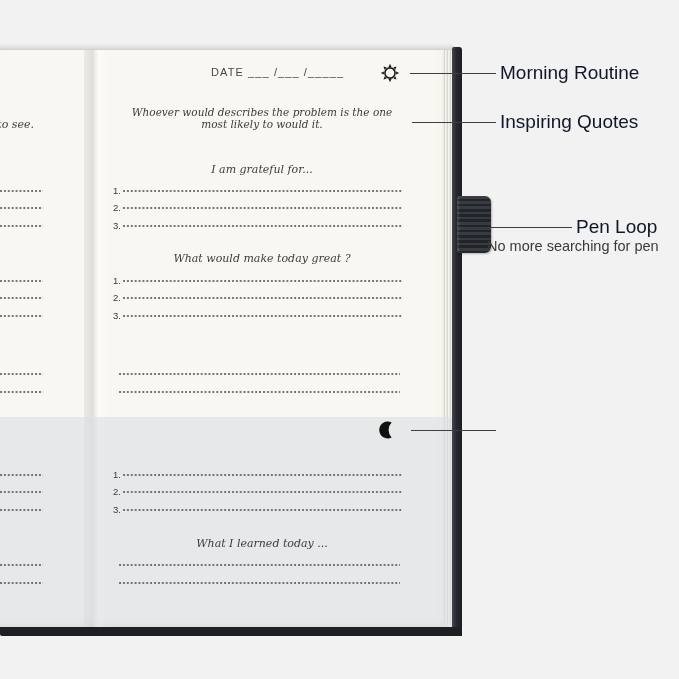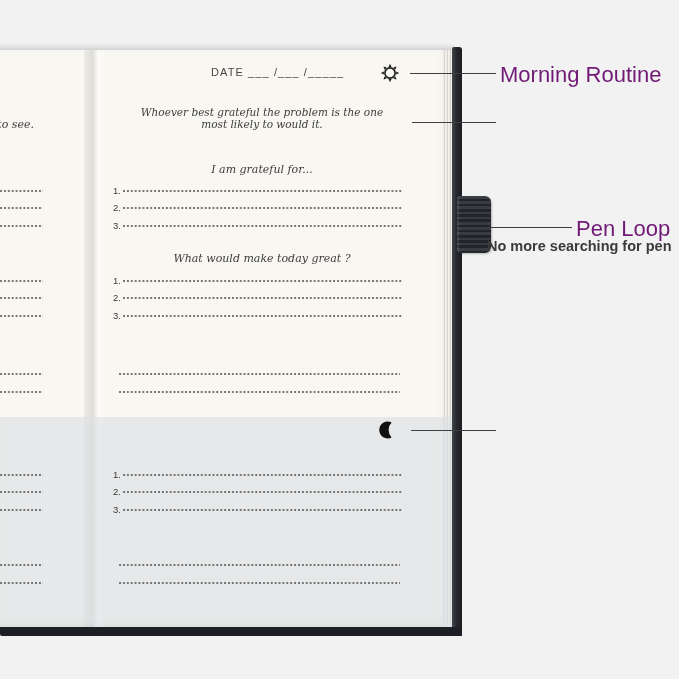--- a/index.html
+++ b/index.html
@@ -37,22 +37,22 @@
   .dots{position:absolute;height:2px;z-index:3;
     background-image:radial-gradient(circle at 1.2px 1px,#6e6e6e .85px,transparent 1.05px);
     background-size:3.9px 2px;background-repeat:repeat-x;}
   .num{position:absolute;font-size:9.5px;color:#3a3a3a;font-weight:500;z-index:3;}
   .fragment{position:absolute;left:-70px;top:118px;width:104px;text-align:right;
     white-space:nowrap;font-size:11px;z-index:3;}
   .icon{position:absolute;z-index:3;}
 
   
   .callout-line{position:absolute;height:1px;background:#3f3f42;z-index:6;}
-  .callout-label{position:absolute;font-size:22px;color:#701a75;z-index:6;white-space:nowrap;}
-  .callout-sub{position:absolute;font-size:14.5px;color:#3a3a3a;z-index:6;white-space:nowrap;font-weight:bold;}
+  .callout-label{position:absolute;font-size:19px;color:#0f172a;z-index:6;white-space:nowrap;}
+  .callout-sub{position:absolute;font-size:14.5px;color:#3a3a3a;z-index:6;white-space:nowrap;}
 </style>
 </head>
 <body>
 
 <div class="scene">
 
   <div class="top-curve"></div>
   <div class="pages-bg"></div>
   <div class="gutter"></div>
   <div class="page-edges"></div>
@@ -83,21 +83,21 @@
       <path d="M0.8 10 L3.9 8.5 L3.9 11.5 Z"></path>
       <path d="M19.2 10 L16.1 8.5 L16.1 11.5 Z"></path>
       <path d="M3.5 3.5 L6.7 4.6 L4.6 6.7 Z"></path>
       <path d="M16.5 3.5 L15.4 6.7 L13.3 4.6 Z"></path>
       <path d="M3.5 16.5 L4.6 13.3 L6.7 15.4 Z"></path>
       <path d="M16.5 16.5 L13.3 15.4 L15.4 13.3 Z"></path>
     </g>
   </svg>
 
   <div class="quote serif-it">
-    <div>Whoever best grateful the problem is the one</div>
+    <div>Whoever would describes the problem is the one</div>
     <div>most likely to would it.</div>
   </div>
 
   <div class="jheading serif-it" style="top:162.5px">I am grateful for...</div>
 
   <div class="num" style="left:113px;top:184.5px">1.</div>
   <div class="dots" style="left:123px;top:189.5px;width:280px"></div>
   <div class="num" style="left:113px;top:202px">2.</div>
   <div class="dots" style="left:123px;top:207px;width:280px"></div>
   <div class="num" style="left:113px;top:219.5px">3.</div>
@@ -120,31 +120,33 @@
   </svg>
 
 
   <div class="num" style="left:113px;top:468.5px">1.</div>
   <div class="dots" style="left:123px;top:473.5px;width:280px"></div>
   <div class="num" style="left:113px;top:486px">2.</div>
   <div class="dots" style="left:123px;top:491px;width:280px"></div>
   <div class="num" style="left:113px;top:503.5px">3.</div>
   <div class="dots" style="left:123px;top:508.5px;width:280px"></div>
 
+  <div class="jheading serif-it" style="top:536.5px">What I learned today ...</div>
   <div class="dots" style="left:119px;top:563.5px;width:281px"></div>
   <div class="dots" style="left:119px;top:581.5px;width:281px"></div>
 
   <div class="cover-edge"></div>
   <div class="bottom-cover"></div>
   <div class="pen-loop"></div>
 
   <div class="callout-line" style="left:410px;top:72.5px;width:86px"></div>
   <div class="callout-label" style="left:500px;top:62px">Morning Routine</div>
 
   <div class="callout-line" style="left:412px;top:122px;width:84px"></div>
+  <div class="callout-label" style="left:500px;top:111px">Inspiring Quotes</div>
 
   <div class="callout-line" style="left:489px;top:226.5px;width:83px"></div>
   <div class="callout-label" style="left:576px;top:216px">Pen Loop</div>
   <div class="callout-sub" style="left:487px;top:238px">No more searching for pen</div>
 
   <div class="callout-line" style="left:411px;top:429.5px;width:85px"></div>
 
 </div>
 
 </body></html>

